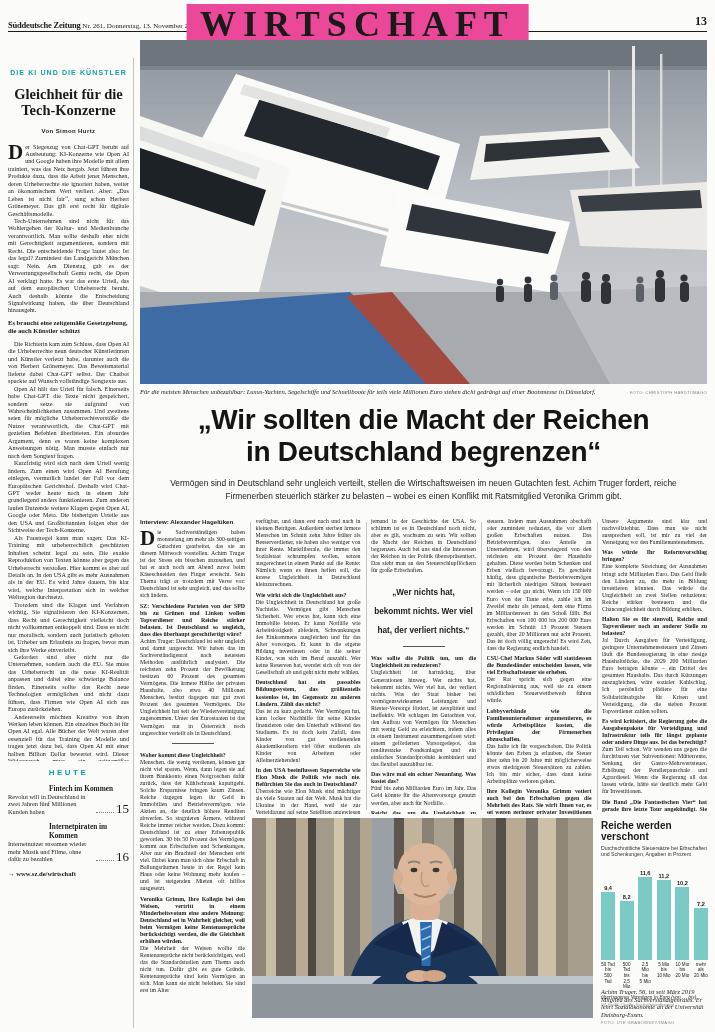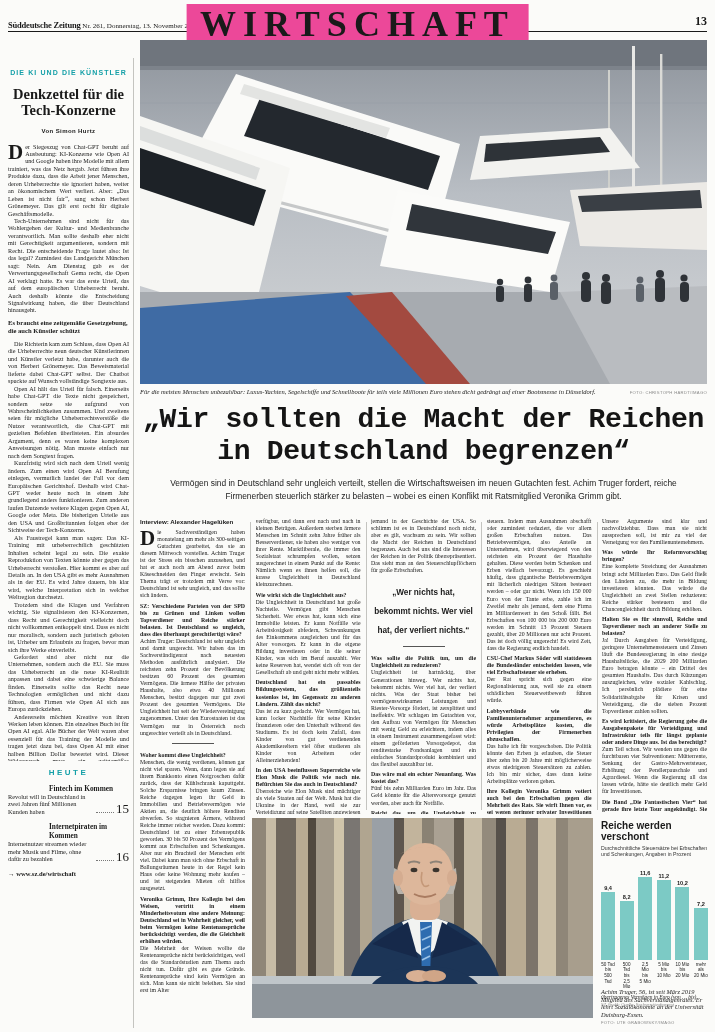--- a/index.html
+++ b/index.html
@@ -87,21 +87,21 @@
 <div class="mast-left">
   <span class="paper">Süddeutsche Zeitung</span>
   <span class="issue">Nr. 261, Donnerstag, 13. November 2025</span>
 </div>
 <div class="mast-title">WIRTSCHAFT</div>
 <div class="mast-page">13</div>
 
 <div class="rail-divider"></div>
 <aside class="rail">
   <div class="kicker">DIE KI UND DIE KÜNSTLER</div>
-  <h2 class="rail-title" style="margin:0 0 9px;">Denkzettel für die Tech-Konzerne</h2>
+  <h2 class="rail-title" style="margin:0 0 9px;">Gleichheit für die Tech-Konzerne</h2>
   <div class="rail-byline">Von Simon Hurtz</div>
   <div class="rail-body" id="left-body">
       <p class="dc noindent">Der Siegeszug von Chat-GPT beruht auf Ausbeutung: KI-Konzerne wie Open AI und Google haben ihre Modelle mit allem trainiert, was das Netz hergab. Jetzt führen ihre Produkte dazu, dass die Arbeit jener Menschen, deren Urheberrechte sie ignoriert haben, weiter an ökonomischem Wert verliert. Aber: „Das Leben ist nicht fair“, sang schon Herbert Grönemeyer. Das gilt erst recht für digitale Geschäftsmodelle.</p>
       <p>Tech-Unternehmen sind nicht für das Wohlergehen der Kultur- und Medienbranche verantwortlich. Man sollte deshalb eher nicht mit Gerechtigkeit argumentieren, sondern mit Recht. Die entscheidende Frage lautet also: Ist das legal? Zumindest das Landgericht München sagt: Nein. Am Dienstag gab es der Verwertungsgesellschaft Gema recht, die Open AI verklagt hatte. Es war das erste Urteil, das auf dem europäischen Urheberrecht beruht. Auch deshalb könnte die Entscheidung Signalwirkung haben, die über Deutschland hinausgeht.</p>
       <p class="subhead">Es braucht eine zeitgemäße Gesetzgebung, die auch Künstler schützt</p>
       <p>Die Richterin kam zum Schluss, dass Open AI die Urheberrechte neun deutscher Künstlerinnen und Künstler verletzt habe, darunter auch die von Herbert Grönemeyer. Das Beweismaterial lieferte dabei Chat-GPT selbst. Der Chatbot spuckte auf Wunsch vollständige Songtexte aus.</p>
       <p>Open AI hält das Urteil für falsch. Einerseits habe Chat-GPT die Texte nicht gespeichert, sondern setze sie aufgrund von Wahrscheinlichkeiten zusammen. Und zweitens seien für mögliche Urheberrechtsverstöße die Nutzer verantwortlich, die Chat-GPT mit gezielten Befehlen überlisteten. Ein absurdes Argument, denn es waren keine komplexen Anweisungen nötig. Man musste einfach nur nach dem Songtext fragen.</p>
       <p>Kurzfristig wird sich nach dem Urteil wenig ändern. Zum einen wird Open AI Berufung einlegen, vermutlich landet der Fall vor dem Europäischen Gerichtshof. Deshalb wird Chat-GPT weder heute noch in einem Jahr grundlegend anders funktionieren. Zum anderen laufen Dutzende weitere Klagen gegen Open AI, Google oder Meta. Die bisherigen Urteile aus den USA und Großbritannien folgen eher der Sichtweise der Tech-Konzerne.</p>
       <p>Als Faustregel kann man sagen: Das KI-Training mit urheberrechtlich geschützten Inhalten scheint legal zu sein. Die exakte Reproduktion von Texten könnte aber gegen das Urheberrecht verstoßen. Hier kommt es aber auf Details an. In den USA gibt es mehr Ausnahmen als in der EU. Es wird Jahre dauern, bis klar wird, welche Interpretation sich in welcher Weltregion durchsetzt.</p>
       <p>Trotzdem sind die Klagen und Verfahren wichtig. Sie signalisieren den KI-Konzernen, dass Recht und Gerechtigkeit vielleicht doch nicht vollkommen entkoppelt sind. Dass es nicht nur moralisch, sondern auch juristisch geboten ist, Urheber um Erlaubnis zu fragen, bevor man sich ihre Werke einverleibt.</p>
@@ -196,21 +196,21 @@
       <circle cx="414" cy="238" r="3.4"></circle>
         <rect x="410" y="242" width="8" height="18" rx="3"></rect>
     </g>
   </svg>
 </div>
 <div class="photo-caption-row">
   <div class="photo-caption">Für die meisten Menschen unbezahlbar: Luxus-Yachten, Segelschiffe und Schnellboote für teils viele Millionen Euro stehen dicht gedrängt auf einer Bootsmesse in Düsseldorf.</div>
   <div class="photo-credit">FOTO: CHRISTOPH HARDT/IMAGO</div>
 </div>
 
-<h1 class="iv-headline" style="margin:0;font-family:Liberation Mono, monospace;">
+<h1 class="iv-headline" style="margin:0;">
   <div>„Wir sollten die Macht der Reichen</div>
   <div>in Deutschland begrenzen“</div>
 </h1>
 <div class="iv-dek">Vermögen sind in Deutschland sehr ungleich verteilt, stellen die Wirtschaftsweisen im neuen Gutachten fest. Achim Truger fordert, reiche Firmenerben steuerlich stärker zu belasten – wobei es einen Konflikt mit Ratsmitglied Veronika Grimm gibt.</div>
 
 <div class="col" id="col1" style="left:140px;top:518px;height:508px;">
     <p class="interviewer">Interview: Alexander Hagelüken</p>
     <p class="a dc">Die Sachverständigen haben monatelang am mehr als 300-seitigen Gutachten gearbeitet, das sie an diesem Mittwoch vorstellen. Achim Truger ist der Stress ein bisschen anzusehen, und hat er auch noch am Abend zuvor beim Käseschneiden den Finger erwischt. Sein Thema trägt er trotzdem mit Verve vor: Deutschland ist sehr ungleich, und das sollte sich ändern.</p>
     <p class="q">SZ: Verschiedene Parteien von der SPD bis zu Grünen und Linken wollen Topverdiener und Reiche stärker belasten. Ist Deutschland so ungleich, dass dies überhaupt gerechtfertigt wäre?</p>
     <p class="a">Achim Truger: Deutschland ist sehr ungleich und damit ungerecht. Wir haben das im Sachverständigenrat nach neuesten Methoden ausführlich analysiert. Die reichsten zehn Prozent der Bevölkerung besitzen 60 Prozent des gesamten Vermögens. Die ärmere Hälfte der privaten Haushalte, also etwa 40 Millionen Menschen, besitzt dagegen nur gut zwei Prozent des gesamten Vermögens. Die Ungleichheit hat seit der Wiedervereinigung zugenommen. Unter den Eurostaaten ist das Vermögen nur in Österreich noch ungerechter verteilt als in Deutschland.</p>

